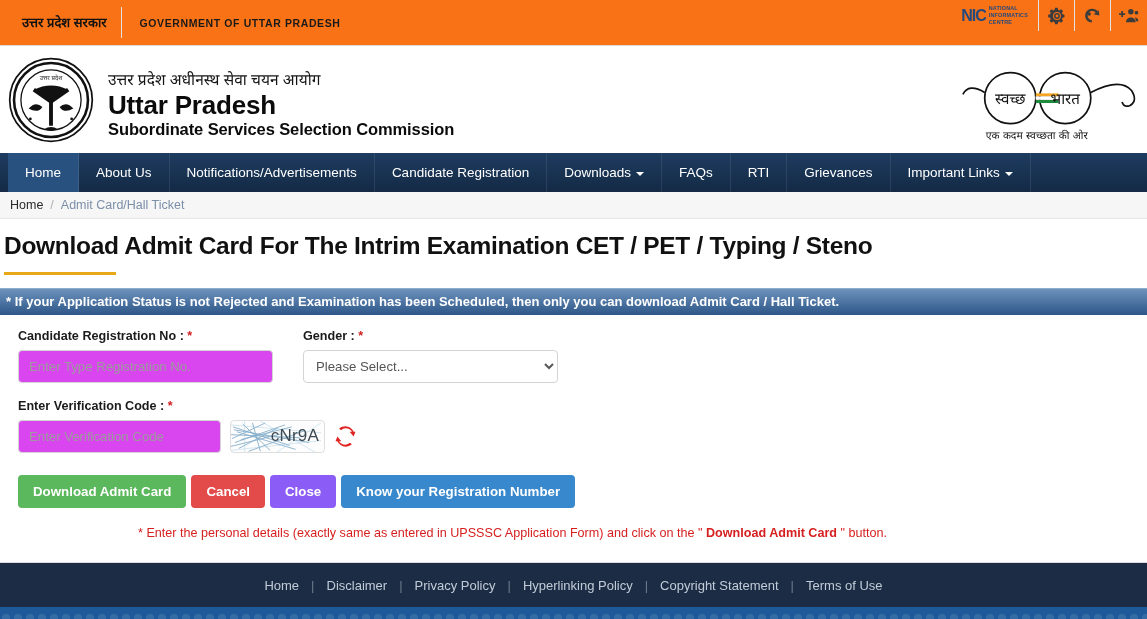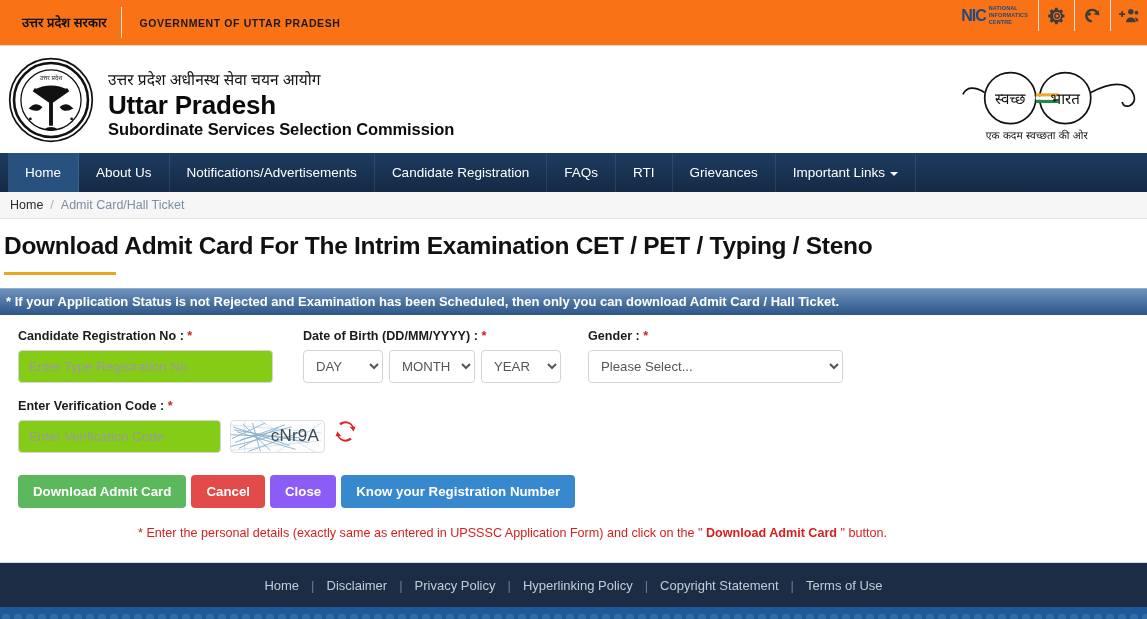--- a/index.html
+++ b/index.html
@@ -164,21 +164,21 @@
     display: block;
   }
   .req { color: #cf2222; font-weight: 700; }
   .txt {
     height: 33px;
     border: 1px solid #d4d4d4;
     border-radius: 4px;
     padding: 0 10px;
     font-size: 13.2px;
     color: #2e2e2e;
-    background: #84cc16;
+    background: #d946ef;
     outline: none;
     font-family: "Liberation Sans", sans-serif;
   }
   .txt::placeholder { color: #9b9b9b; }
   .sel {
     height: 33px;
     border: 1px solid #d4d4d4;
     border-radius: 4px;
     padding: 0 8px;
     font-size: 13.2px;
@@ -194,21 +194,21 @@
   .sel-month { width: 86px; }
   .sel-year { width: 80px; }
   .gender-sel { width: 255px; }
 
   .col-reg { width: 285px; }
   .col-dob { width: 285px; }
   .col-gender { width: 285px; }
 
   
   .captcha-row { margin-top: 16px; }
-  .captcha-line { display: flex; align-items: flex-start; gap: 9px; }
+  .captcha-line { display: flex; align-items: center; gap: 9px; }
   .cap-input { width: 203px; }
   .cap-img {
     width: 95px; height: 33px;
     border: 1px solid #dedede;
     border-radius: 4px;
     background: #fdfdfd;
     position: relative;
     overflow: hidden;
     display: flex; align-items: center; justify-content: flex-end;
   }
@@ -368,20 +368,24 @@
     <div class="nav-item">
       <span>About Us</span>
     </div>
     <div class="nav-item">
       <span>Notifications/Advertisements</span>
     </div>
     <div class="nav-item">
       <span>Candidate Registration</span>
     </div>
     <div class="nav-item">
+      <span>Downloads</span>
+      <i class="caret"></i>
+    </div>
+    <div class="nav-item">
       <span>FAQs</span>
     </div>
     <div class="nav-item">
       <span>RTI</span>
     </div>
     <div class="nav-item">
       <span>Grievances</span>
     </div>
     <div class="nav-item">
       <span>Important Links</span>
@@ -409,37 +413,20 @@
     <div class="row">
 
       <div class="field col-reg">
         <label class="f-label">
           <span>Candidate Registration No :</span>
           <span class="req">*</span>
         </label>
         <input class="txt reg-field" type="text" placeholder="Enter Type Registration No." style="">
       </div>
 
-      <div class="field col-dob">
-        <label class="f-label">
-          <span>Date of Birth (DD/MM/YYYY) :</span>
-          <span class="req">*</span>
-        </label>
-        <div class="dob-group">
-          <select class="sel sel-day">
-            <option>DAY</option>
-          </select>
-          <select class="sel sel-month">
-            <option>MONTH</option>
-          </select>
-          <select class="sel sel-year">
-            <option>YEAR</option>
-          </select>
-        </div>
-      </div>
 
       <div class="field col-gender">
         <label class="f-label">
           <span>Gender :</span>
           <span class="req">*</span>
         </label>
         <select class="sel gender-sel">
           <option>Please Select...</option>
         </select>
       </div>

